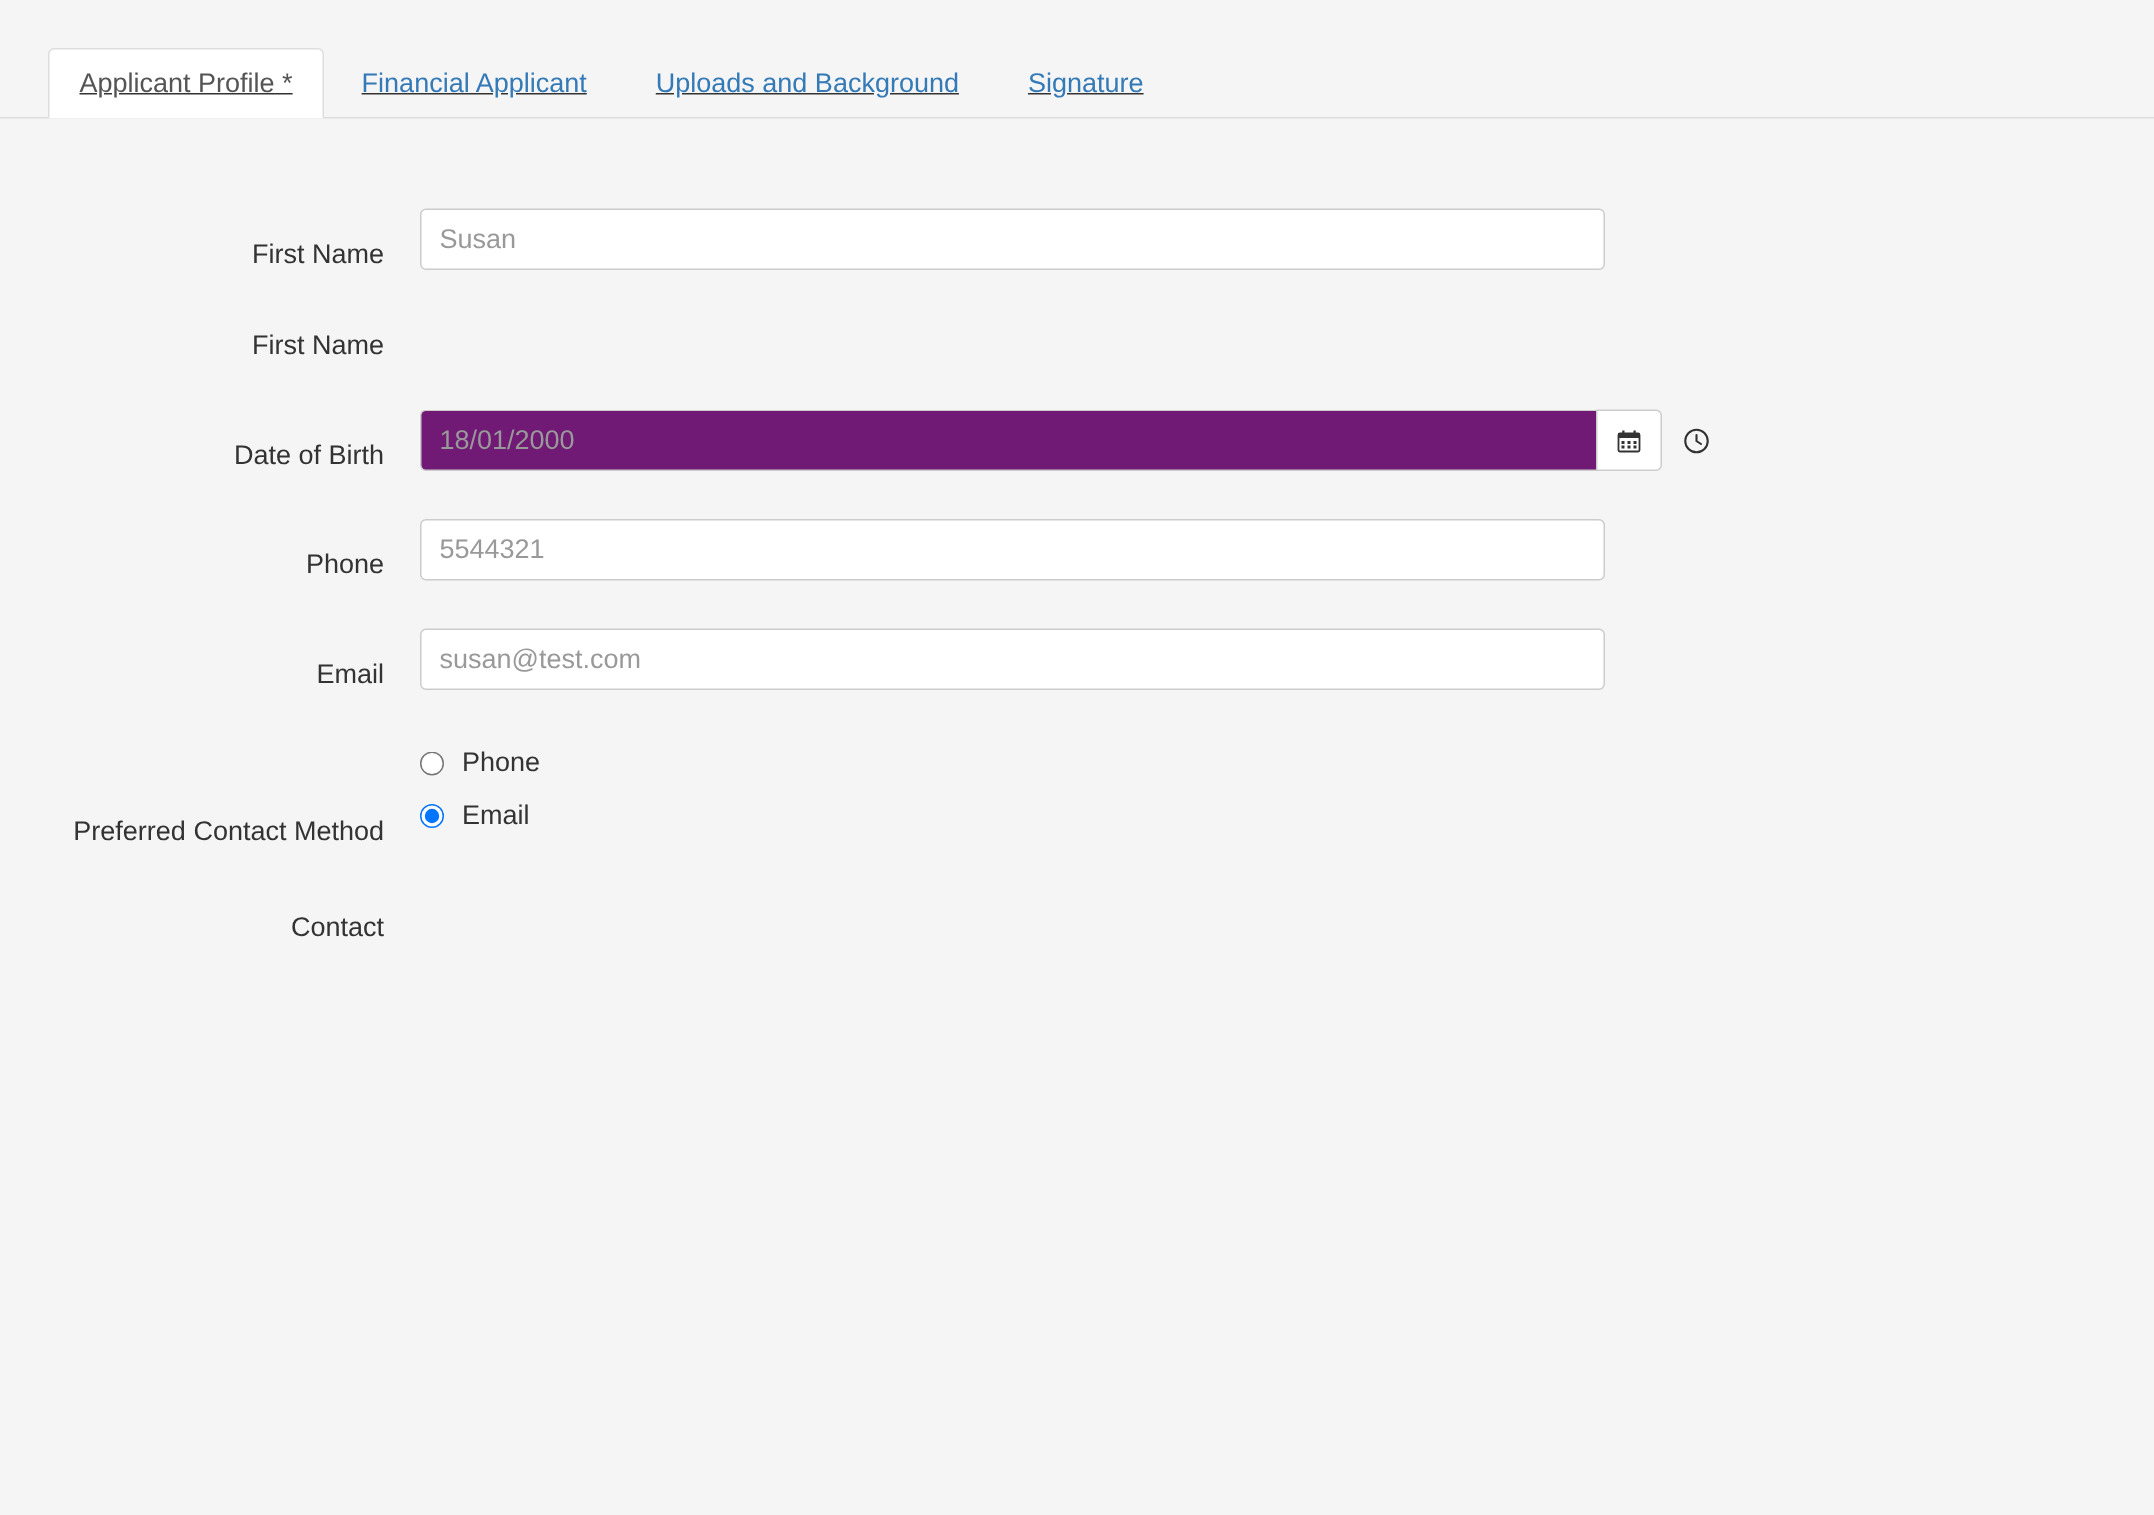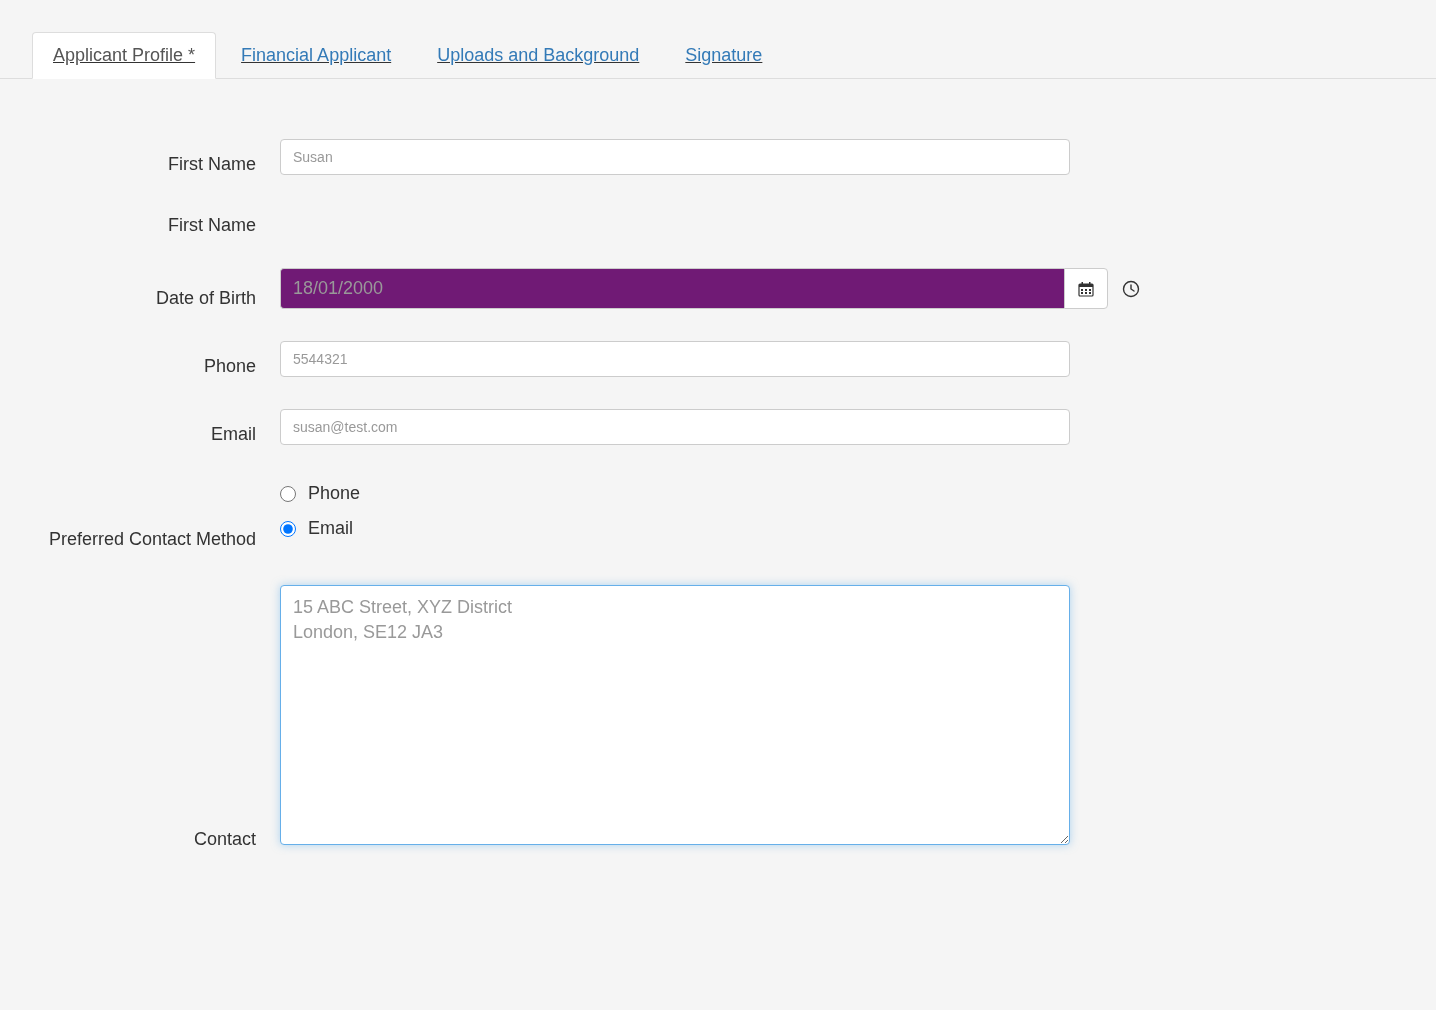--- a/index.html
+++ b/index.html
@@ -66,21 +66,21 @@
     .form-control-wrap.date-wrap {
       display: flex;
       align-items: center;
       max-width: 860px;
     }
     .text-input {
       width: 100%;
       padding: 9px 12px;
       border: 1px solid #ccc;
       border-radius: 4px;
-      font-size: 14px;
+      font-size: 18px;
       color: #999;
       background: #fff;
       font-family: inherit;
     }
     .date-input-group {
       display: flex;
       flex: 1;
     }
     .date-input {
       flex: 1;
@@ -224,19 +224,15 @@
         <div class="radio-row">
           <input type="radio" name="pcm" checked="" style="">
           <span class="radio-label">Email</span>
         </div>
       </div>
     </div>
   </div>
 
   <div class="form-row">
     <div class="form-label">Contact</div>
-    <div class="form-control-wrap">
-      <textarea class="textarea-input" style="">15 ABC Street, XYZ District
-London, SE12 JA3</textarea>
-    </div>
   </div>
 
 </div>
 
 </body></html>

